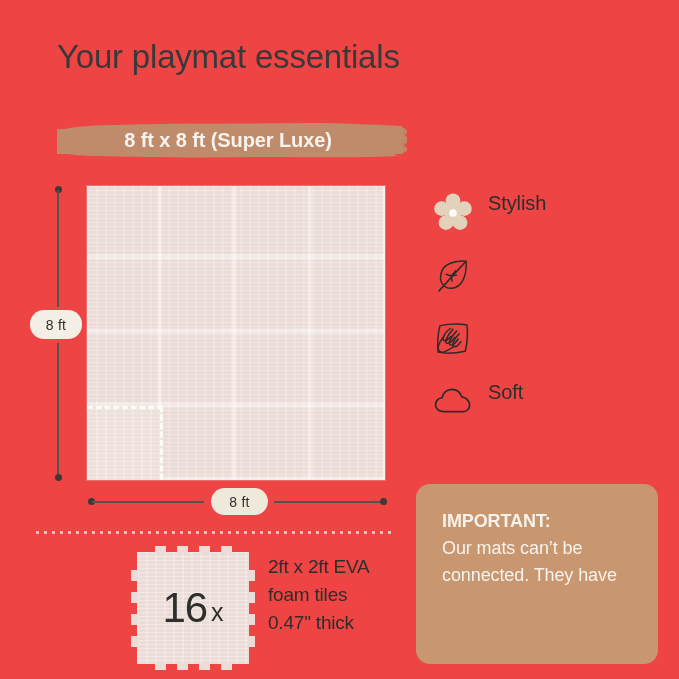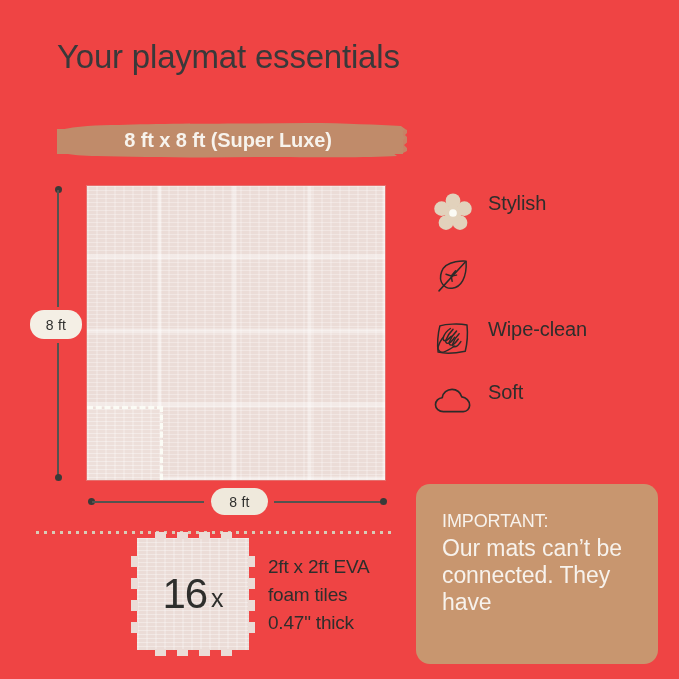--- a/index.html
+++ b/index.html
@@ -204,21 +204,21 @@
     left: 33px;
     top: 560px;
     font-size: 22px;
     line-height: 31px;
     color: #2E2E2C;
     letter-spacing: -0.1px;
   }
   #tile-sample-wrap {
     position: absolute;
     left: 131px;
-    top: 532px;
+    top: 546px;
     width: 124px;
     height: 124px;
   }
   #tile-sample {
     position: absolute;
     left: 6px;
     top: 6px;
     width: 112px;
     height: 112px;
     background:
@@ -277,27 +277,27 @@
     top: 484px;
     width: 242px;
     height: 180px;
     background: #C8966F;
     border-radius: 14px;
     box-sizing: border-box;
     padding: 24px 22px 18px 26px;
   }
   #important-title {
     font-size: 18px;
-    font-weight: 400;
+    font-weight: 700;
     color: #F7F2EC;
     letter-spacing: -0.1px;
     line-height: 27px;
   }
   #important-body {
-    font-size: 23px;
+    font-size: 18px;
     color: #F7F2EC;
     letter-spacing: -0.1px;
     line-height: 27px;
   }
 </style>
 </head>
 <body>
 
 <div id="page">
 
@@ -364,21 +364,20 @@
       <span class="feature-icon">
         <svg width="42" height="42" viewBox="0 0 48 48" fill="none" stroke="#2B2B29" stroke-width="1.7" stroke-linecap="round" stroke-linejoin="round">
           <path d="M9,9 C16,7 30,6 40,8 C41,18 40,30 38,38 C28,40 16,41 7,39 C6,30 7,17 9,9 Z"></path>
           <path d="M21,12 C18,14 14,19 13,22 C12,24 13,26 15,26 C17,26 20,23 22,21"></path>
           <path d="M24,13 C21,16 17,22 16,25 C15,27 16,29 18,29 C20,29 24,25 26,22"></path>
           <path d="M28,15 C25,18 21,24 20,27 C19,29 20,31 22,31 C24,31 28,27 30,24"></path>
           <path d="M31,18 C28,21 25,26 24,29 C23,31 24,33 26,33 C28,33 31,30 33,27"></path>
           <path d="M13,22 C11,24 8,30 7,33 C6,36 9,40 13,39 C17,38 23,34 26,32"></path>
         </svg>
       </span>
-      <span class="feature-label">Wipe-clean</span>
     </div>
 
     <div class="feature-row">
       <span class="feature-icon">
         <svg width="42" height="42" viewBox="0 0 48 48" fill="none" stroke="#2B2B29" stroke-width="1.9" stroke-linecap="round" stroke-linejoin="round">
           <path d="M13,35 C8,35 4,31.5 4,27 C4,22.8 7.4,19.4 11.7,19.1
                    C12.4,13.6 17.2,9.5 22.9,9.5 C28.3,9.5 32.9,13.2 34,18.2
                    C39,18.6 43,22.8 43,27.7 C43,31.8 39.8,35 35.8,35 Z"></path>
         </svg>
       </span>

